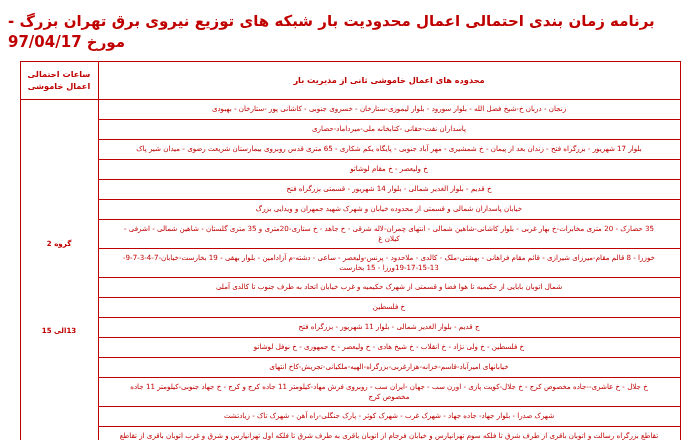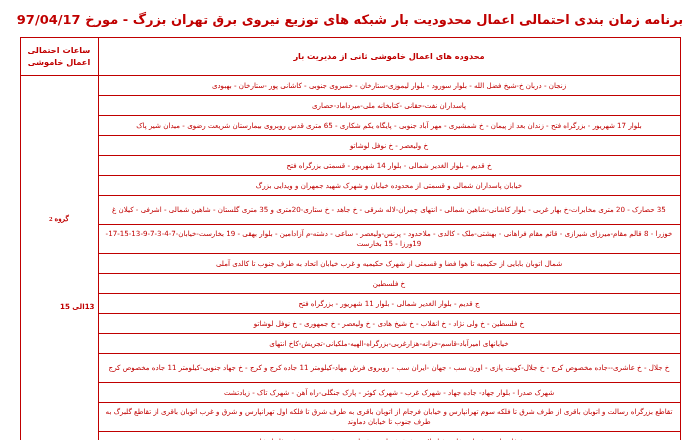--- a/index.html
+++ b/index.html
@@ -15,42 +15,42 @@
     overflow: hidden;
   }
   .page {
     width: 700px;
     height: 440px;
     position: relative;
     box-sizing: border-box;
     padding: 0;
   }
   .doc-title {
-    text-align: center;
+    text-align: left;
     color: #c00000;
-    font-size: 13px;
+    font-size: 15px;
     font-weight: bold;
     padding: 11px 8px 8px 8px;
     line-height: 1.4;
     letter-spacing: 0;
   }
   table.schedule {
     border-collapse: collapse;
     width: 660px;
     margin: 0 auto;
     table-layout: fixed;
     border: 1.6px solid #c00000;
   }
   table.schedule th,
   table.schedule td {
     border: 1px solid #c00000;
     color: #c00000;
     font-size: 7.1px;
     line-height: 1.35;
-    padding: 2px 3px;
+    padding: 2px 21px;
     text-align: center;
     vertical-align: middle;
     word-break: break-word;
   }
   table.schedule thead th {
     font-weight: bold;
     font-size: 8.2px;
     padding: 6px 3px;
     line-height: 1.5;
   }
@@ -62,25 +62,23 @@
   }
   .group-cell {
     font-weight: bold;
     font-size: 11px;
     line-height: 1.7;
     vertical-align: middle;
   }
   .group-cell .grp-name {
     display: block;
     margin-bottom: 78px;
-    font-family: Liberation Serif, serif;
   }
   .group-cell .grp-time {
     display: block;
-    text-align: right;
   }
   td.row-text {
     height: 15px;
   }
   td.row-text.tall {
     height: 24px;
   }
 </style>
 </head>
 <body>
@@ -108,21 +106,21 @@
           <span class="grp-time">13الی 15</span>
         </td>
       </tr>
       <tr>
         <td class="row-text">پاسداران نفت-حقانی -کتابخانه ملی-میرداماد-حصاری</td>
       </tr>
       <tr>
         <td class="row-text">بلوار 17 شهریور - بزرگراه فتح - زندان بعد از پیمان - خ شمشیری - مهر آباد جنوبی - پایگاه یکم شکاری - 65 متری قدس روبروی بیمارستان شریعت رضوی - میدان شیر پاک</td>
       </tr>
       <tr>
-        <td class="row-text">خ ولیعصر - خ نوفل لوشاتو</td>
+        <td class="row-text">خ ولیعصر - خ مقام لوشاتو</td>
       </tr>
       <tr>
         <td class="row-text">خ قدیم - بلوار الغدیر شمالی - بلوار 14 شهریور - قسمتی بزرگراه فتح</td>
       </tr>
       <tr>
         <td class="row-text">خیابان پاسداران شمالی و قسمتی از محدوده خیابان و شهرک شهید جمهران و ویدایی بزرگ</td>
       </tr>
       <tr>
         <td class="row-text tall">35 حصارک - 20 متری مخابرات-خ بهار غربی - بلوار کاشانی-شاهین شمالی - انتهای چمران-لاله شرقی - خ جاهد - خ ستاری-20متری و 35 متری گلستان - شاهین شمالی - اشرفی - کیلان غ</td>
       </tr>

